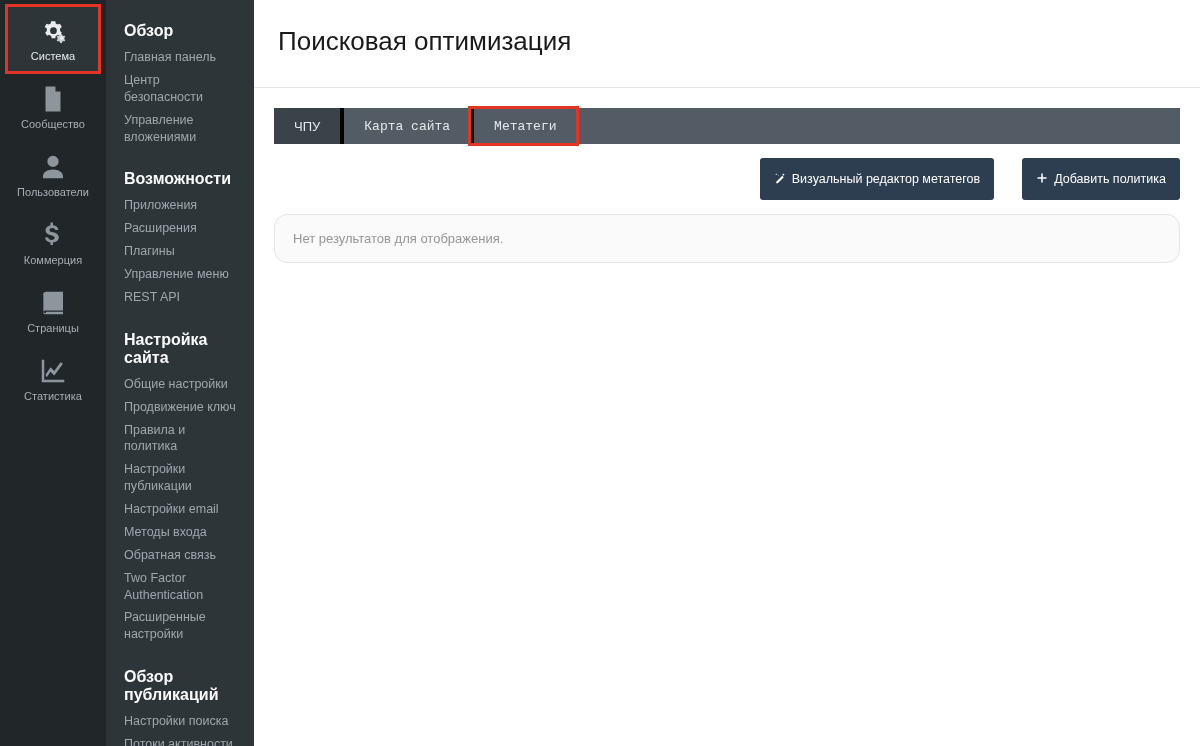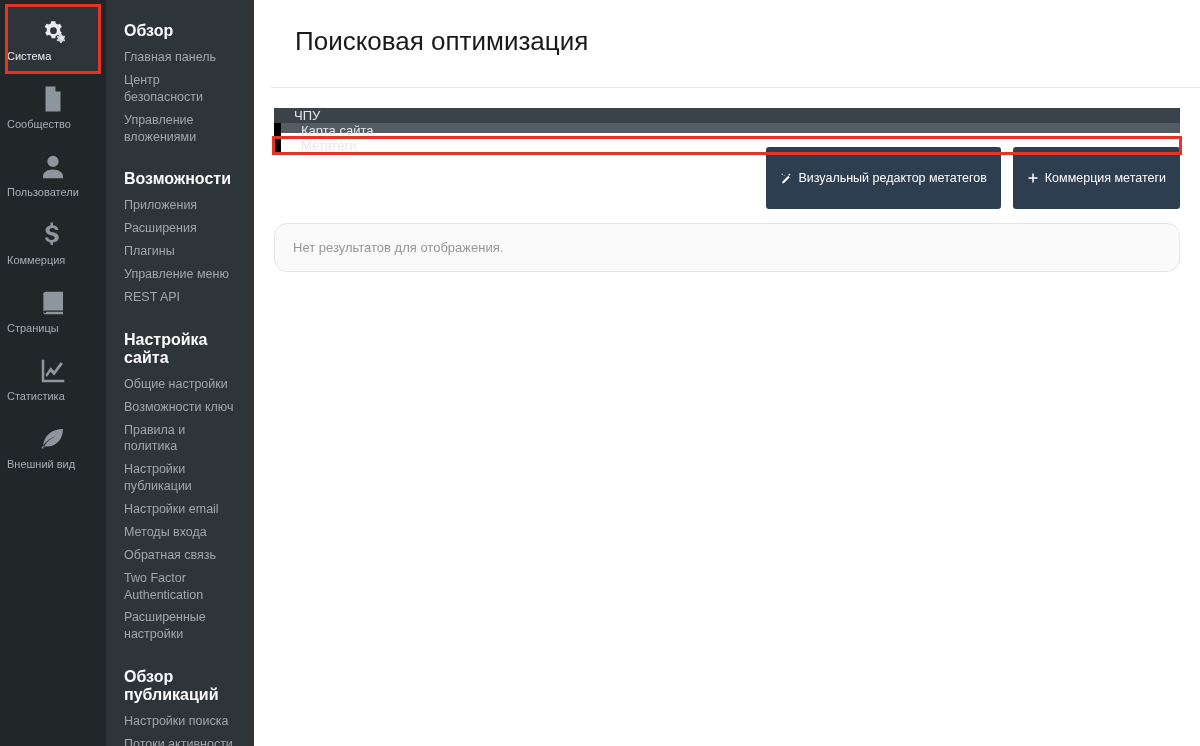--- a/index.html
+++ b/index.html
@@ -21,20 +21,21 @@
     display: flex;
     flex-direction: column;
     align-items: center;
     padding-top: 6px;
   }
   .rail-item {
     width: 92px;
     height: 66px;
     display: flex;
     flex-direction: column;
+    align-items: center;
     justify-content: center;
     color: #8e969d;
     cursor: pointer;
     margin-bottom: 2px;
     position: relative;
   }
   .rail-item svg { width: 30px; height: 30px; fill: #8e969d; }
   .rail-item span { font-size: 11px; margin-top: 4px; color: #a6adb4; }
   .rail-item.active {
     background: #2e3539;
@@ -77,58 +78,56 @@
     flex: 1;
     background: #fff;
     overflow-y: auto;
   }
   .page-title {
     font-size: 26px;
     font-weight: 300;
     color: #1a1a1a;
     padding: 26px 13px 30px 24px;
     border-bottom: 1px solid #e6e6e6;
-    margin-left: 17px;
   }
 
   .tabbar {
     background: #535c65;
     display: flex;
-    height: 25px;
+    height: 36px;
     margin: 20px 20px 0 20px;
-    flex-direction: column;
   }
   .tab {
     color: #e5e8ea;
     font-size: 13px;
     padding: 0 20px;
     display: flex;
     align-items: center;
     cursor: pointer;
     position: relative;
   }
   .tab.sel { background: #3b434a; }
-  .tab + .tab { border-left: 7px solid #000000; }
+  .tab + .tab { border-left: 4px solid #000000; font-family: Liberation Mono, monospace; }
 
   .action-row {
     display: flex;
     justify-content: flex-end;
     gap: 12px;
     padding: 14px 20px 10px 20px;
   }
   .btn {
     background: #2c3e50;
     color: #fff;
     font-size: 12.5px;
-    padding: 24px 14px;
+    padding: 14px 14px;
     border-radius: 3px;
     display: flex;
-    align-items: center;
     gap: 6px;
     cursor: pointer;
+    margin-left: 16px;
   }
   .btn svg { width: 12px; height: 12px; fill: #fff; }
 
   .panel {
     margin: 4px 20px 20px 20px;
     border: 1px solid #e5e5e5;
     background: #fafafa;
     border-radius: 13px;
   }
   .empty {
@@ -186,48 +185,40 @@
         </div>
         <span>Страницы</span>
       </div>
       <div class="rail-item">
         <div style="display: flex; justify-content: center;">
           <svg viewBox="0 0 24 24">
             <path d="M3 3h2v18H3V3zm0 16h18v2H3v-2zm3-4l4-6 3 3 5-7 2 1.2-7 9.3-3-3L7 17l-1-2z"></path>
           </svg>
         </div>
         <span>Статистика</span>
-      </div>
-      <div class="rail-item">
-        <div style="display: flex; justify-content: center;">
-          <svg viewBox="0 0 24 24">
-            <path d="M20 4c0 8-5 14-13 14-1 0-2-.1-3-.3C5 9 11 4 20 4zM4 20c2-5 5-8 10-10-4 1-8 4-11 9l1 1z"></path>
-          </svg>
-        </div>
-        <span>Внешний вид</span>
       </div>
     </div>
 
   <div class="submenu">
 
   <div class="sub-group-title">Обзор</div>
       <div class="sub-link"><span class="sub-link-wrap">Главная панель</span></div>
       <div class="sub-link"><span class="sub-link-wrap">Центр безопасности</span></div>
       <div class="sub-link"><span class="sub-link-wrap">Управление вложениями</span></div>
       <div class="sub-spacer"></div>
       <div class="sub-group-title">Возможности</div>
       <div class="sub-link"><span class="sub-link-wrap">Приложения</span></div>
       <div class="sub-link"><span class="sub-link-wrap">Расширения</span></div>
       <div class="sub-link"><span class="sub-link-wrap">Плагины</span></div>
       <div class="sub-link"><span class="sub-link-wrap">Управление меню</span></div>
       <div class="sub-link"><span class="sub-link-wrap">REST API</span></div>
       <div class="sub-spacer"></div>
       <div class="sub-group-title">Настройка сайта</div>
       <div class="sub-link"><span class="sub-link-wrap">Общие настройки</span></div>
-      <div class="sub-link"><span class="sub-link-wrap">Возможности ключ</span></div>
+      <div class="sub-link"><span class="sub-link-wrap">Продвижение ключ</span></div>
       <div class="sub-link"><span class="sub-link-wrap">Правила и политика</span></div>
       <div class="sub-link"><span class="sub-link-wrap">Настройки публикации</span></div>
       <div class="sub-link"><span class="sub-link-wrap">Настройки email</span></div>
       <div class="sub-link"><span class="sub-link-wrap">Методы входа</span></div>
       <div class="sub-link"><span class="sub-link-wrap">Обратная связь</span></div>
       <div class="sub-link"><span class="sub-link-wrap">Two Factor Authentication</span></div>
       <div class="sub-link"><span class="sub-link-wrap">Расширенные настройки</span></div>
       <div class="sub-spacer"></div>
       <div class="sub-group-title">Обзор публикаций</div>
       <div class="sub-link"><span class="sub-link-wrap">Настройки поиска</span></div>
@@ -251,21 +242,21 @@
       <div class="btn">
         <svg viewBox="0 0 16 16">
             <path d="M3 13l8-8 2 2-8 8H3v-2zm9.5-11L14 3.5 12.5 5 11 3.5 12.5 2zM2 3l1-1 1 1-1 1-1-1zm3 2l.7-.7.7.7-.7.7L5 5z"></path>
           </svg>
         <span>Визуальный редактор метатегов</span>
       </div>
       <div class="btn">
         <svg viewBox="0 0 16 16">
             <path d="M7 2h2v5h5v2H9v5H7V9H2V7h5V2z"></path>
           </svg>
-        <span>Коммерция метатеги</span>
+        <span>Добавить политика</span>
       </div>
     </div>
 
     <div class="panel">
       <div class="empty">Нет результатов для отображения.</div>
     </div>
   </div>
 
 </div>
 

